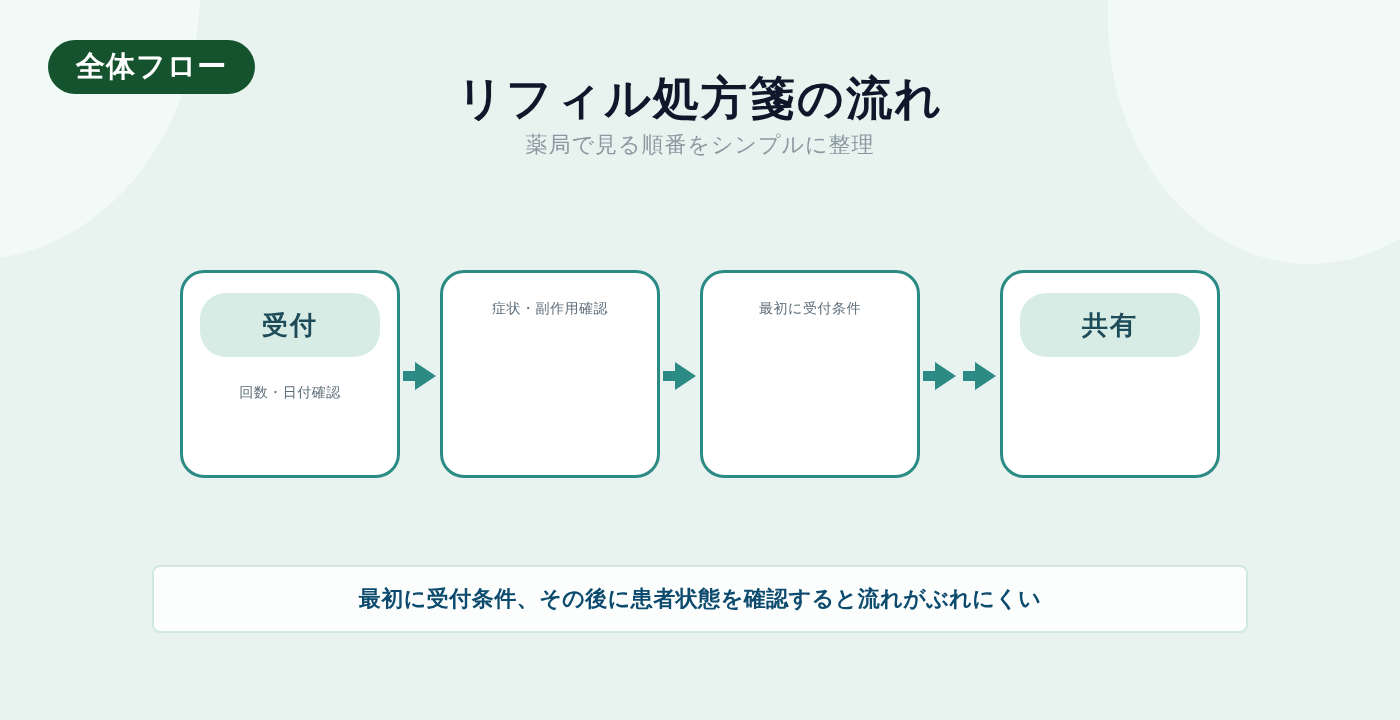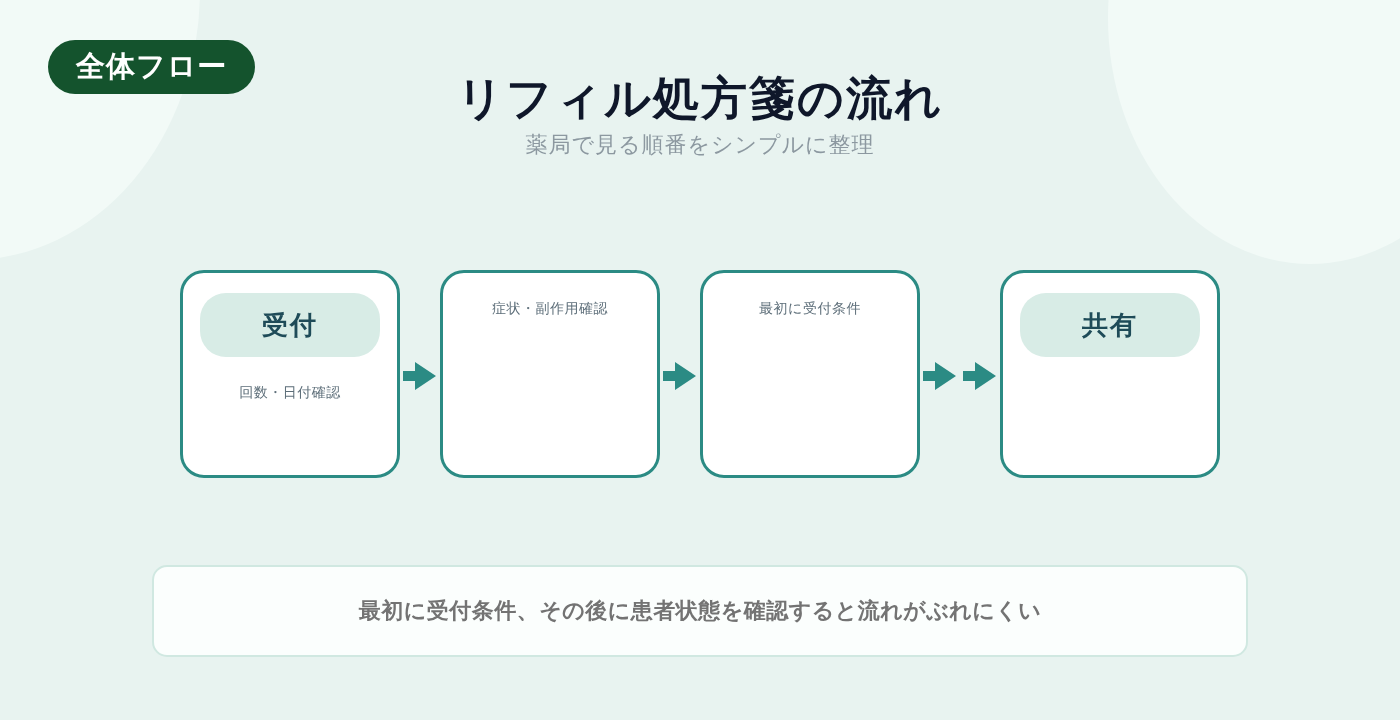--- a/index.html
+++ b/index.html
@@ -88,29 +88,29 @@
   .arrow{
     width:40px;
     margin-top:92px;
     display:flex;align-items:center;justify-content:center;
     flex:0 0 auto;
   }
   .arrow svg{display:block;}
   .note{
     position:absolute;
     left:152px;top:565px;
-    width:1096px;height:92px;
+    width:1096px;height:68px;
     box-sizing:border-box;
     background:#fbfefd;
     border:2px solid #d0e8e1;
-    border-radius:15px;
+    border-radius:8px;
     display:flex;align-items:center;justify-content:center;
     font-size:22px;
     font-weight:bold;
-    color:#737373;
+    color:#0c4a6e;
     letter-spacing:0.5px;
   }
 </style>
 </head>
 <body>
 
 <div class="canvas">
 
   <div class="bg-circle left"></div>
   <div class="bg-circle right"></div>

